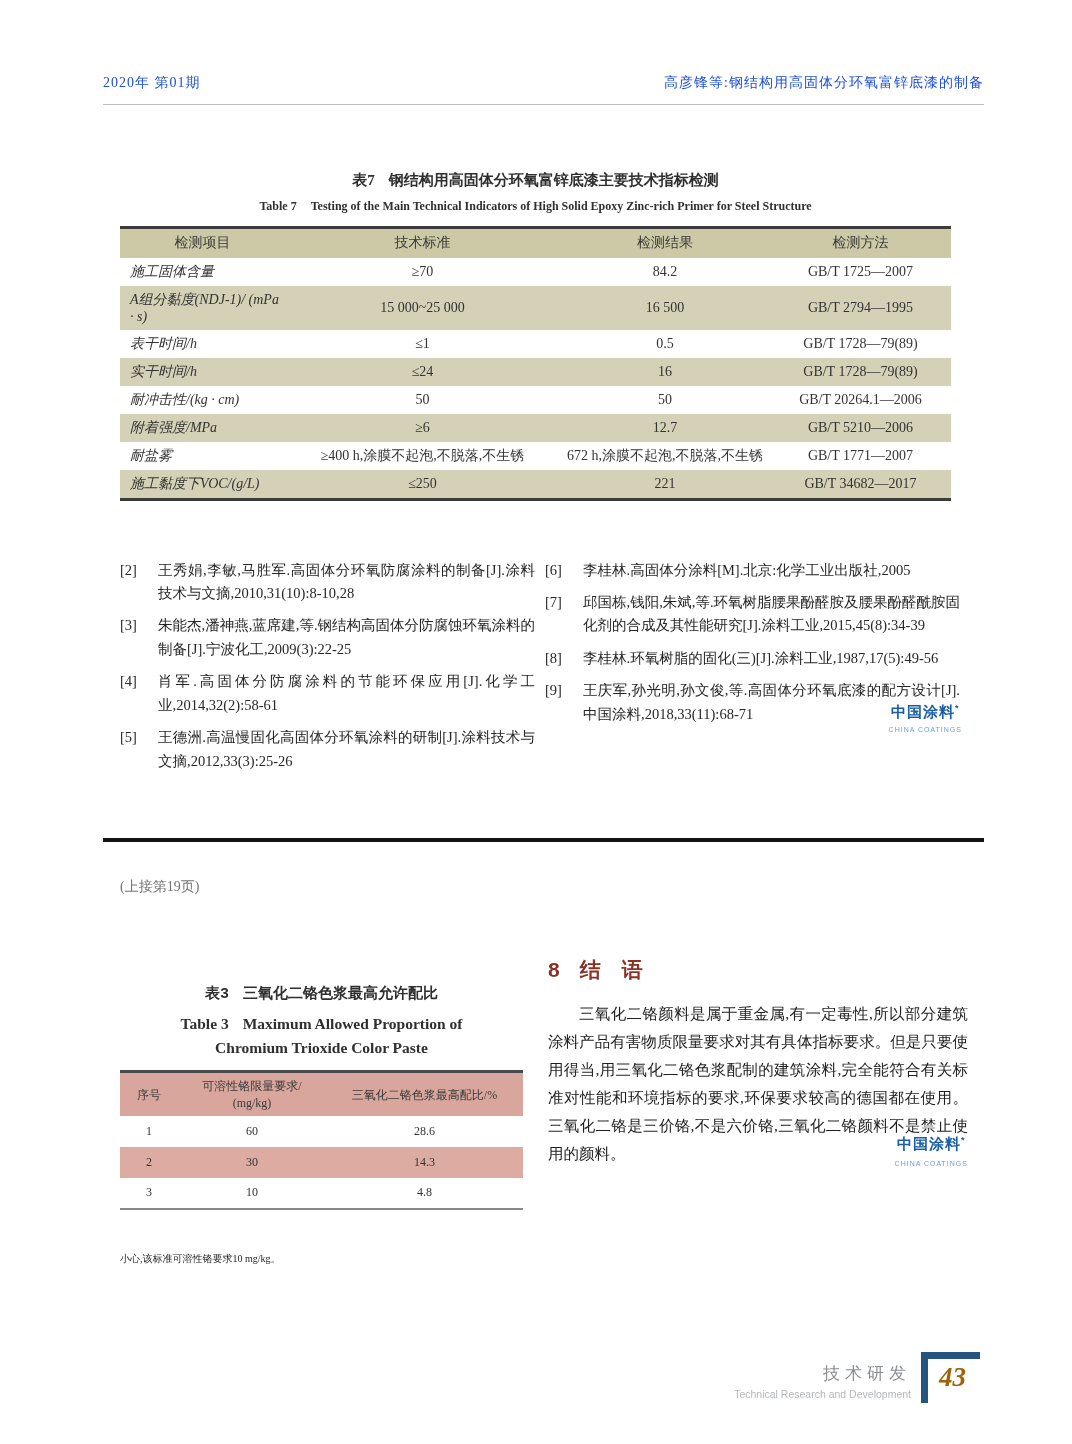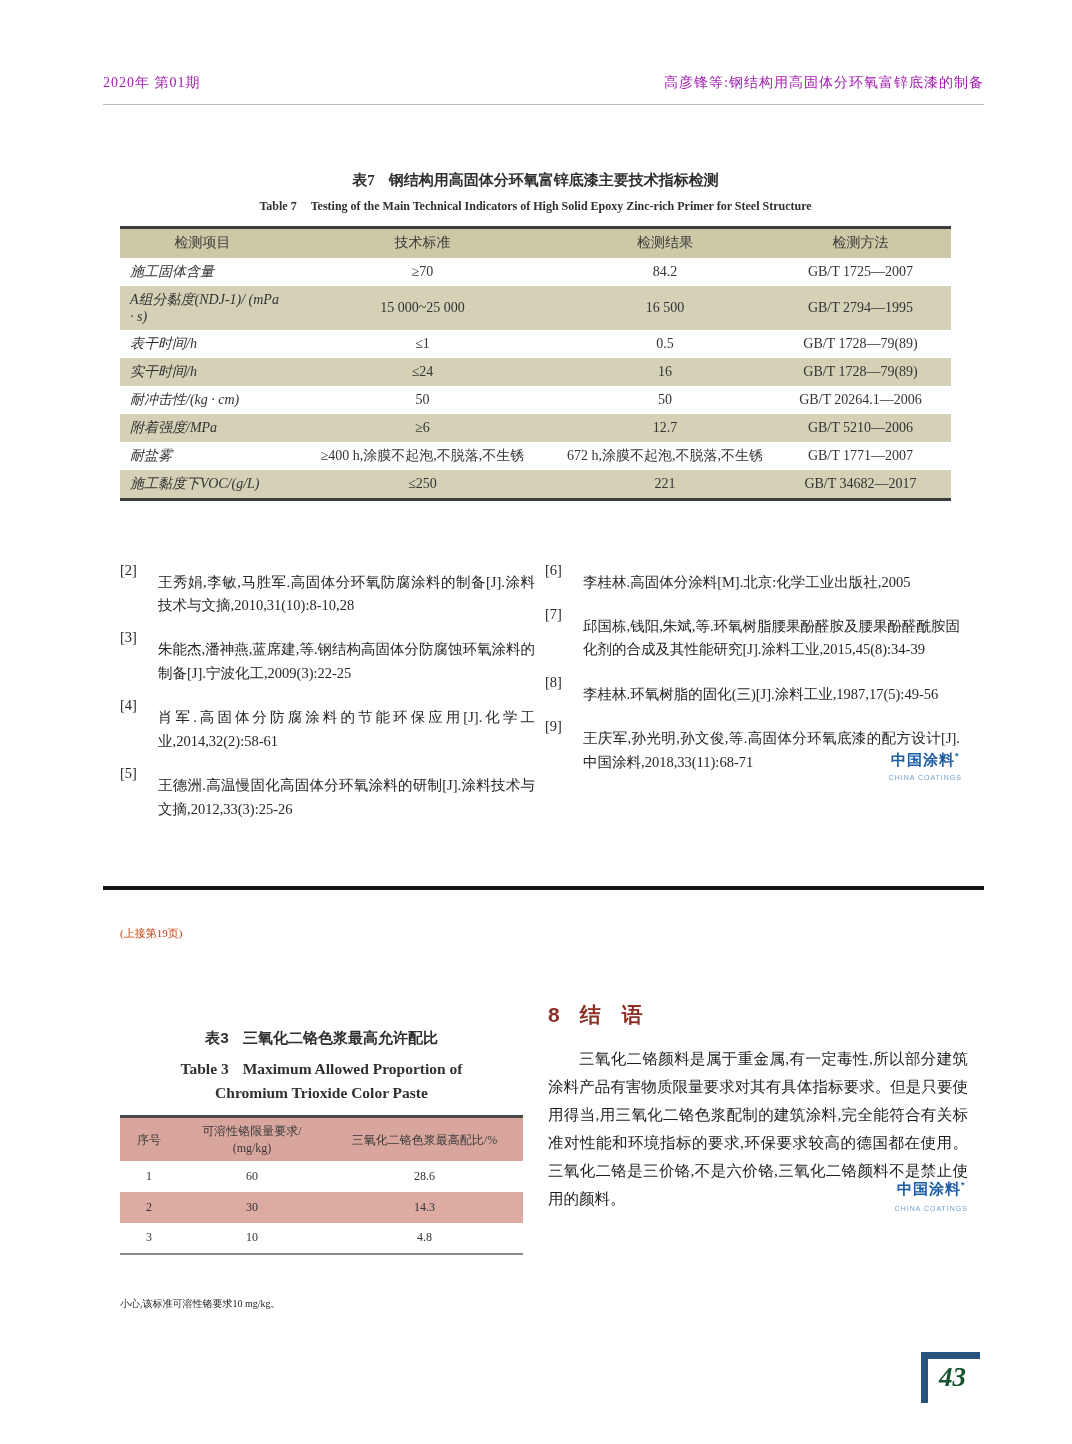--- a/index.html
+++ b/index.html
@@ -13,21 +13,21 @@
   }
   .content { margin: 0 88px 0 103px; }
 
   
   .page-header {
     padding-top: 74px;
     display: flex;
     justify-content: space-between;
     align-items: flex-end;
     font-size: 14px;
-    color: #a21caf;
+    color: #1d4ed8;
     letter-spacing: 1px;
     border-bottom: 1px solid #b9bdc1;
     padding-bottom: 12px;
   }
 
   
   .t7-section { margin: 66px 33px 0 17px; }
   .tbl-title { text-align: center; font-weight: bold; color: #2f2f2f; }
   .tbl-title-cn { font-size: 15px; margin-bottom: 9px; }
   .tbl-title-en { font-size: 12px; margin-bottom: 12px; }
@@ -39,32 +39,32 @@
   table.t7 tr.shaded td { background: #d4d1b6; }
   table.t7 td.c0 { text-align: left; padding-left: 10px; width: 165px; font-style: italic; }
   table.t7 td.c1 { width: 275px; }
   table.t7 td.c2 { width: 210px; }
 
   
   .refs { margin: 58px 21px 0 17px; display: flex; gap: 10px; }
   .ref-col { width: 415px; font-size: 14.5px; line-height: 1.62; }
   .ref-item { display: flex; margin-bottom: 9px; position: relative; }
   .ref-label { width: 33px; flex: none; }
-  .ref-text { flex: 1; text-align: justify; padding-left: 5px; margin-top: 12px; }
+  .ref-text { flex: 1; text-align: justify; padding-left: 5px; }
 
   
   .cc-logo { text-align: center; line-height: 1.1; white-space: nowrap; }
   .cc-cn { font-size: 15px; font-weight: bold; color: #1b5ea6; letter-spacing: 1px; font-family: "Liberation Sans", sans-serif; }
   .cc-mark { font-size: 9px; vertical-align: super; }
   .cc-en { font-size: 7px; color: #6fa0cd; letter-spacing: 1px; font-family: "Liberation Sans", sans-serif; }
   .logo-ref { position: absolute; right: -2px; bottom: -10px; }
 
   
   .divider { margin-top: 56px; height: 4px; background: #141414; }
-  .continuation { margin: 36px 0 0 17px; font-size: 11px; color: #c2410c; font-family: Liberation Serif, serif; }
+  .continuation { margin: 36px 0 0 17px; font-size: 14px; color: #737373; font-family: Liberation Serif, serif; }
 
   
   .bottom { margin: 58px 0 0 17px; display: flex; }
   .bottom-left { width: 403px; flex: none; }
   .bottom-right { width: 420px; margin-left: 25px; flex: none; }
 
   
   .t3-wrap { margin-top: 30px; }
   .t3-title-cn { font-size: 15px; margin-bottom: 9px; font-family: Liberation Mono, monospace; }
   .t3-title-en { font-size: 15.5px; line-height: 1.55; margin-bottom: 10px; padding: 0 30px; }
@@ -81,21 +81,21 @@
   .concl-body { position: relative; margin-top: 16px; }
   .concl-para { font-size: 15.5px; line-height: 1.8; text-align: justify; text-indent: 2em; color: #1e1e1e; }
   .logo-concl { position: absolute; right: 0; bottom: -2px; }
 
   
   .page-footer { position: absolute; top: 1352px; right: 92px; display: flex; align-items: flex-start; }
   .footer-text { text-align: right; margin-top: 10px; }
   .footer-cn { font-size: 17px; color: #8a8e92; letter-spacing: 5px; }
   .footer-en { font-size: 10.5px; color: #b5b8bb; margin-top: 3px; font-family: "Liberation Sans", sans-serif; }
   .pagenum-box { margin-left: 10px; border-top: 7px solid #27547f; border-left: 7px solid #27547f; padding: 3px 14px 10px 11px; }
-  .pagenum { font-style: italic; font-weight: bold; font-size: 27px; color: #14532d; }
+  .pagenum { font-style: italic; font-weight: bold; font-size: 27px; color: #a16207; }
 </style>
 </head>
 <body>
 
 <div class="content">
 
   <div class="page-header">
     <span>2020年 第01期</span>
     <span>高彦锋等:钢结构用高固体分环氧富锌底漆的制备</span>
   </div>
@@ -266,16 +266,20 @@
           <span class="cc-cn"><span>中国涂料</span><span class="cc-mark">*</span></span><br>
           <span class="cc-en">CHINA COATINGS</span>
         </span>
       </div>
     </div>
   </div>
 
 </div>
 
 <div class="page-footer">
+  <div class="footer-text">
+    <div class="footer-cn">技术研发</div>
+    <div class="footer-en">Technical Research and Development</div>
+  </div>
   <div class="pagenum-box">
     <span class="pagenum">43</span>
   </div>
 </div>
 
 </body></html>

